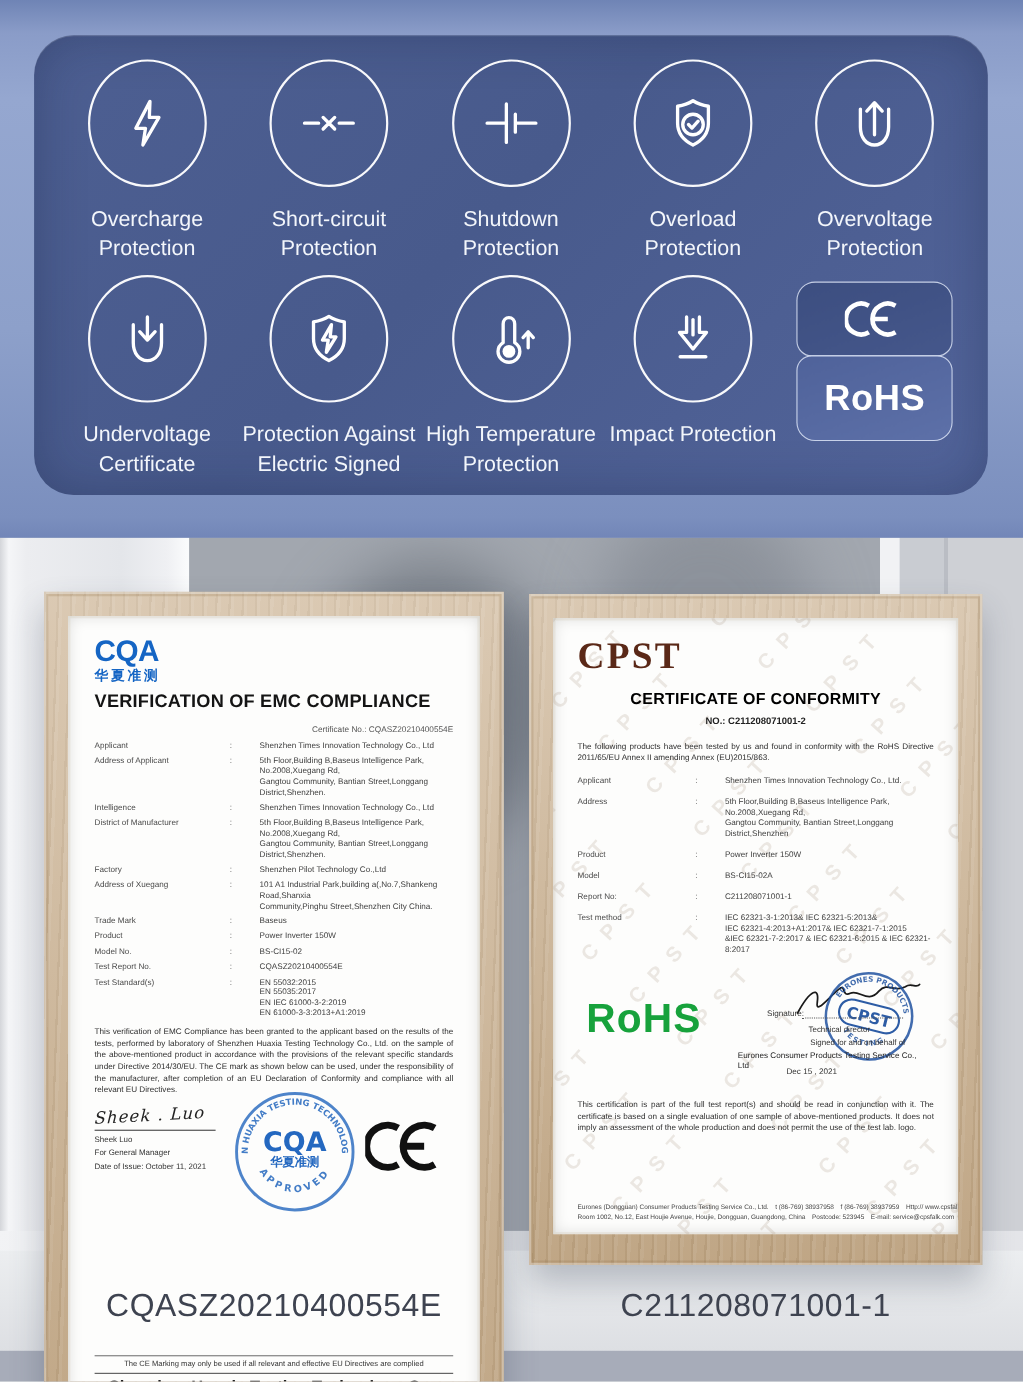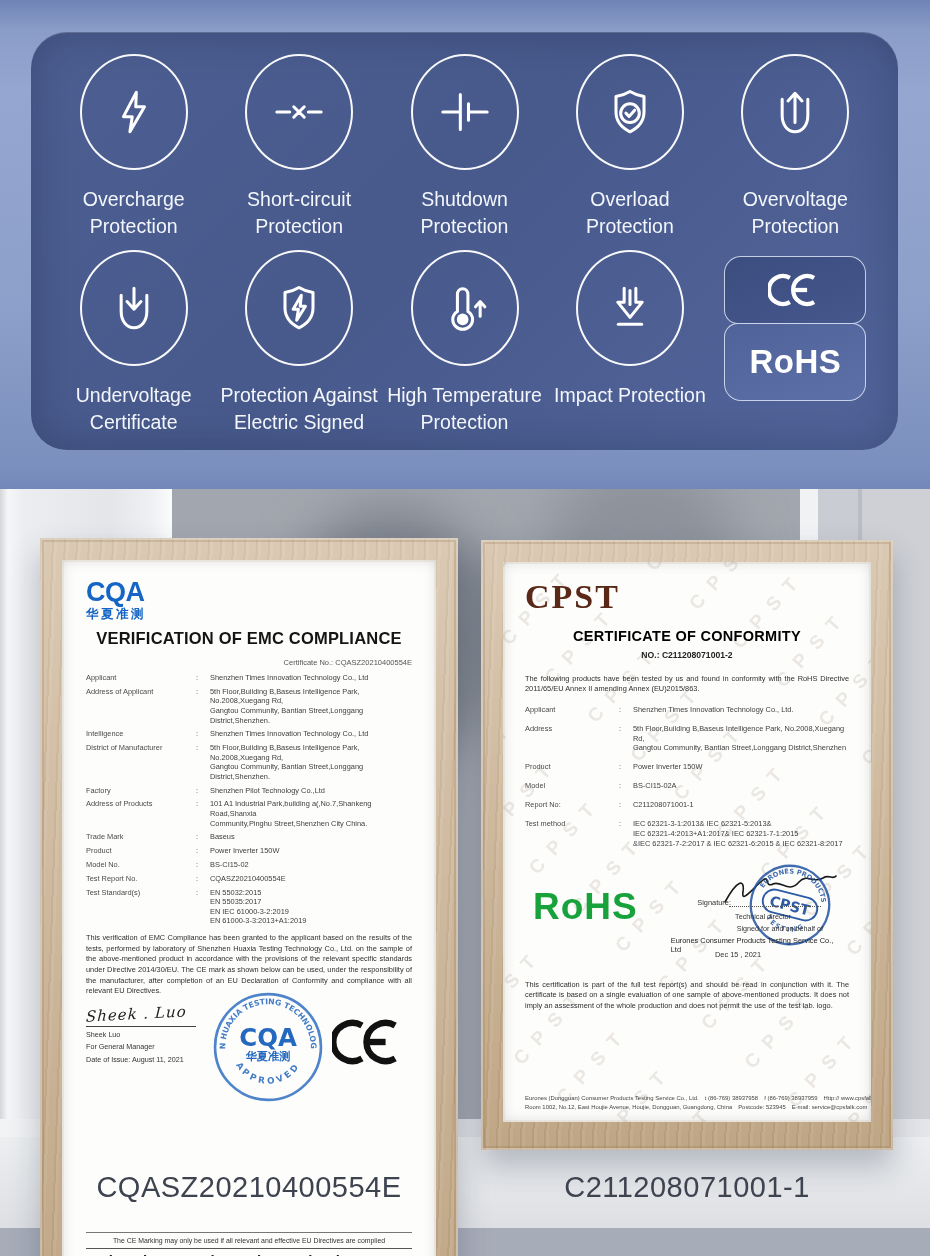--- a/index.html
+++ b/index.html
@@ -58,24 +58,24 @@
   .frame-left{left:40px;top:49px;width:418px;height:788px;}
   .frame-right{left:481px;top:51px;width:412px;height:610px;}
   .paper{position:relative;width:100%;height:100%;background:#fdfdfc;overflow:hidden;
          box-shadow:inset 0 0 14px rgba(0,0,0,.14), inset 0 0 0 2px #f6f3ec;
          box-sizing:border-box;}
 
   
   .p-left{padding:20px 24px 12px 24px;display:flex;flex-direction:column;color:#333;}
   .cqa-logo{color:#1565c4;font-weight:bold;font-size:27px;line-height:25px;letter-spacing:-.5px;}
   .cqa-cn{color:#1565c4;font-weight:bold;font-size:12.5px;letter-spacing:2.5px;margin-top:1px;}
-  .emc-title{font-size:16.5px;font-weight:bold;color:#141414;text-align:center;letter-spacing:.2px;margin-top:6px;}
+  .emc-title{font-size:16.5px;font-weight:bold;color:#141414;text-align:left;letter-spacing:.2px;margin-top:6px;}
   .certno{font-size:7.5px;color:#555;text-align:right;margin-top:10px;}
   .fields{margin-top:6px;}
-  .frow{display:flex;gap:10px;margin-bottom:4.2px;font-size:7.4px;line-height:9.6px;}
+  .frow{display:flex;gap:23px;margin-bottom:4.2px;font-size:7.4px;line-height:9.6px;}
   .flab{flex:0 0 98px;color:#4a4a4a;}
   .fcol{flex:0 0 6px;text-align:center;color:#4a4a4a;}
   .fval{flex:1;white-space:pre-line;color:#3d3d3d;}
   .body-par{font-size:7.4px;line-height:10.6px;text-align:justify;color:#2e2e2e;margin-top:3px;}
   .sig-row{display:flex;align-items:flex-start;margin-top:8px;}
   .sig-block{width:118px;}
   .script{font-family:"DejaVu Serif",serif;font-style:italic;font-size:15px;color:#222;
           transform:rotate(-3deg) skewX(-6deg);display:inline-block;letter-spacing:1px;}
   .sig-line{border-top:1px solid #444;margin-top:3px;width:110px;}
   .sig-small{font-size:7.2px;color:#333;margin-top:3px;line-height:9.5px;}
@@ -279,21 +279,21 @@
               <span class="fcol">:</span>
               <span class="fval">5th Floor,Building B,Baseus Intelligence Park, No.2008,Xuegang Rd,
 Gangtou Community, Bantian Street,Longgang District,Shenzhen.</span>
             </div>
           <div class="frow">
               <span class="flab">Factory</span>
               <span class="fcol">:</span>
               <span class="fval">Shenzhen Pilot Technology Co.,Ltd</span>
             </div>
           <div class="frow">
-              <span class="flab">Address of Products</span>
+              <span class="flab">Address of Xuegang</span>
               <span class="fcol">:</span>
               <span class="fval">101 A1 Industrial Park,building a(,No.7,Shankeng Road,Shanxia
 Community,Pinghu Street,Shenzhen City China.</span>
             </div>
           <div class="frow">
               <span class="flab">Trade Mark</span>
               <span class="fcol">:</span>
               <span class="fval">Baseus</span>
             </div>
           <div class="frow">
@@ -322,21 +322,21 @@
         </div>
 
         <div class="body-par">This verification of EMC Compliance has been granted to the applicant based on the results of the tests, performed by laboratory of Shenzhen Huaxia Testing Technology Co., Ltd. on the sample of the above-mentioned product in accordance with the provisions of the relevant specific standards under Directive 2014/30/EU. The CE mark as shown below can be used, under the responsibility of the manufacturer, after completion of an EU Declaration of Conformity and compliance with all relevant EU Directives.</div>
 
         <div class="sig-row">
           <div class="sig-block">
             <span class="script">Sheek . Luo</span>
             <div class="sig-line"></div>
             <div class="sig-small">Sheek Luo</div>
             <div class="sig-small">For General Manager</div>
-            <div class="sig-small">Date of Issue:  August 11, 2021</div>
+            <div class="sig-small">Date of Issue:  October 11, 2021</div>
           </div>
           <div class="stamp-wrap">
             <svg class="stamp-svg" width="112" height="112" viewBox="0 0 110 110">
               <defs>
                 <path id="topArc" d="M13 55 a42 42 0 0 1 84 0"></path>
                 <path id="botArc" d="M19 55 a36 36 0 0 0 72 0"></path>
               </defs>
               <circle cx="55" cy="55" r="52" fill="none" stroke="#2f6fc1" stroke-width="2.6" opacity=".85"></circle>
               <text font-size="7.6" fill="#2f6fc1" font-weight="bold" opacity=".9">
                 <textPath href="#topArc" startOffset="50%" text-anchor="middle">SHENZHEN HUAXIA TESTING TECHNOLOGY CO.,LTD</textPath>

